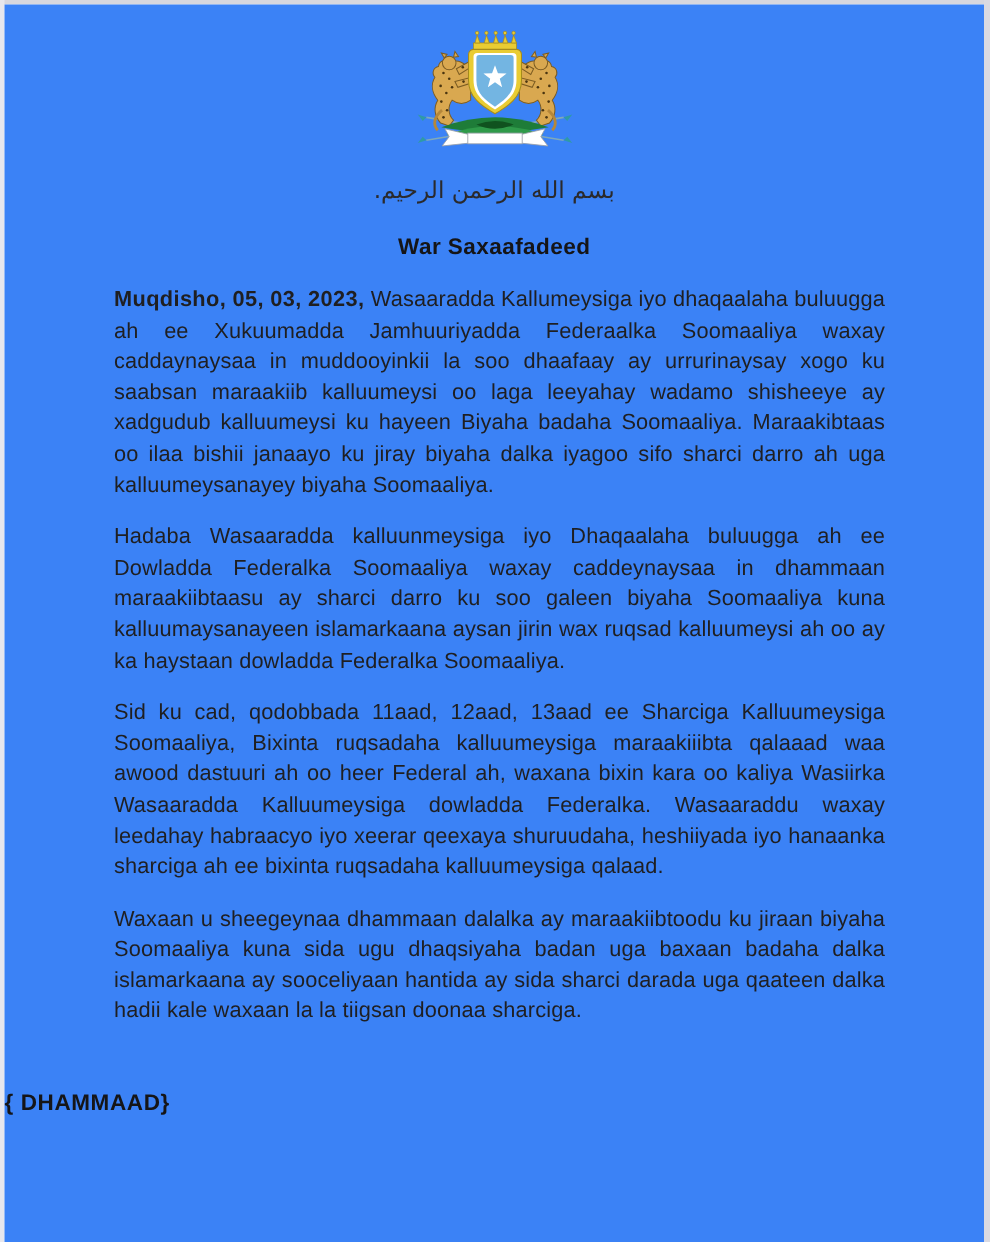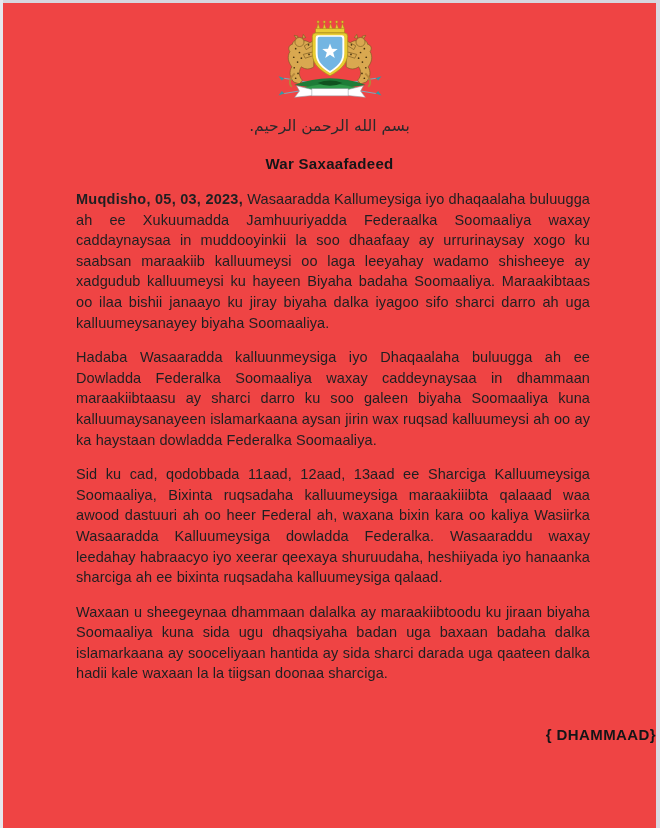--- a/index.html
+++ b/index.html
@@ -9,21 +9,21 @@
     font-family: "Liberation Sans", sans-serif;
     color: #1f1f21;
     position: relative;
     overflow: hidden;
   }
   
   .edge-top    { position: absolute; top: 0; left: 0; width: 100%; height: 3px; background: #d7d7de; }
   .edge-left   { position: absolute; top: 0; left: 0; width: 3px; height: 100%; background: #e7e7ed; }
   .edge-right  { position: absolute; top: 0; right: 0; width: 4px; height: 100%; background: #dadae2; }
 
-  .sheet { position: absolute; inset: 3px 4px 0 3px; background: #ef4444; padding-top: 14px; }
+  .sheet { position: absolute; inset: 3px 4px 0 3px; background: #3b82f6; padding-top: 14px; }
 
   .emblem-wrap { width: 100%; text-align: center; }
   .emblem-wrap svg { display: inline-block; }
 
   .bismillah {
     text-align: center;
     font-family: "DejaVu Sans", sans-serif;
     font-size: 15.5px;
     color: #2a2a2c;
     margin-top: 5px;
@@ -40,21 +40,21 @@
   .doc-body {
     margin: 17px 66px 0 73px; 
     font-size: 14.5px;
     line-height: 20.6px;
     text-align: justify;
     letter-spacing: 0.1px;
   }
   .doc-body p.para { margin-bottom: 14px; }
   .doc-body b { font-weight: 700; letter-spacing: 0.25px; }
   .closing {
-    text-align: right;
+    text-align: left;
     font-weight: 700;
     font-size: 15px;
     letter-spacing: 0.4px;
     margin-top: 42px;
     color: #151517;
   }
 </style>
 </head>
 <body>
 

